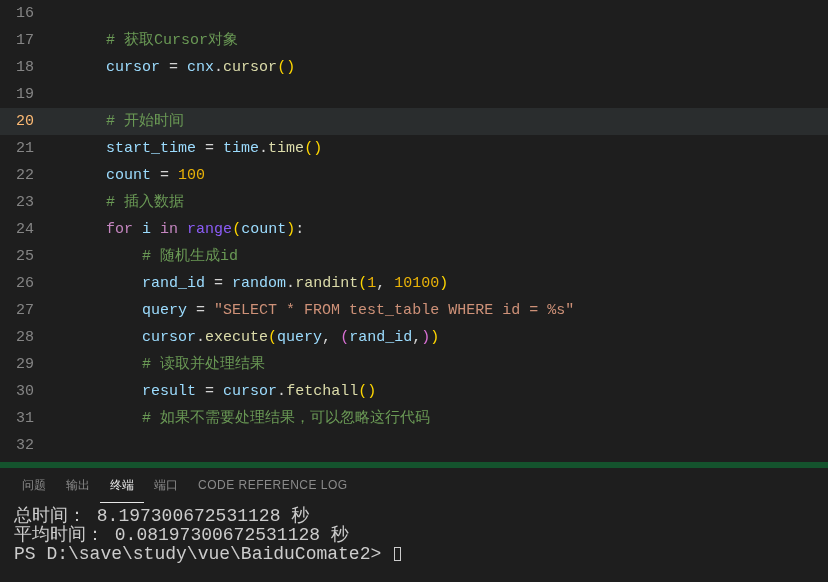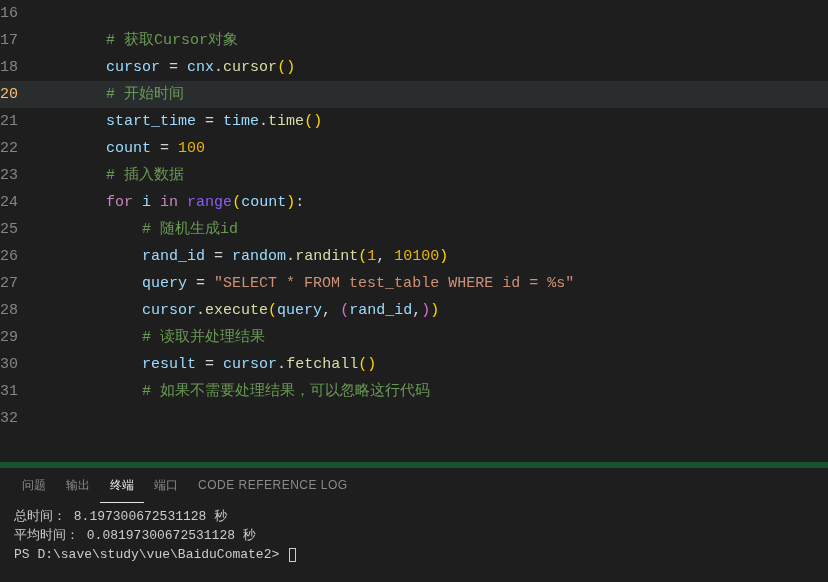--- a/index.html
+++ b/index.html
@@ -26,21 +26,21 @@
     .code-line {
       display: flex;
       height: 27px;
       line-height: 27px;
     }
     .code-line.active {
       background: #2a2d2e;
     }
     .gutter {
       width: 70px;
-      text-align: left;
+      text-align: center;
       padding-right: 20px;
       color: #858585;
       user-select: none;
       flex-shrink: 0;
     }
     .code-line.active .gutter {
       color: #fdba74;
     }
     .code-content {
       white-space: pre;
@@ -91,21 +91,21 @@
     .panel-tab.active {
       color: #e7e7e7;
       border-bottom: 1px solid #e7e7e7;
     }
     .panel-tab.log {
       letter-spacing: 0.5px;
     }
     .terminal-body {
       flex: 1;
       padding: 4px 14px;
-      font-size: 13px;
+      font-size: 18px;
       color: #cccccc;
       line-height: 19px;
       font-family: Consolas, 'Courier New', monospace;
     }
     .terminal-line { white-space: pre; }
     .ps-path { color: #cccccc; }
     .cursor-block {
       display: inline-block;
       width: 7px;
       height: 14px;
@@ -123,20 +123,24 @@
         <div class="gutter">16</div>
         <div class="code-content">    </div>
       </div>
       <div class="code-line">
         <div class="gutter">17</div>
         <div class="code-content">    <span class="comment"># 获取Cursor对象</span></div>
       </div>
       <div class="code-line">
         <div class="gutter">18</div>
         <div class="code-content">    <span class="variable">cursor</span><span class="plain"> </span><span class="operator">=</span><span class="plain"> </span><span class="variable">cnx</span><span class="plain">.</span><span class="funccall">cursor</span><span class="paren">()</span></div>
+      </div>
+      <div class="code-line">
+        <div class="gutter">19</div>
+        <div class="code-content"></div>
       </div>
       <div class="code-line active">
         <div class="gutter">20</div>
         <div class="code-content">    <span class="comment"># 开始时间</span></div>
       </div>
       <div class="code-line">
         <div class="gutter">21</div>
         <div class="code-content">    <span class="variable">start_time</span><span class="plain"> </span><span class="operator">=</span><span class="plain"> </span><span class="variable">time</span><span class="plain">.</span><span class="funccall">time</span><span class="paren">()</span></div>
       </div>
       <div class="code-line">

